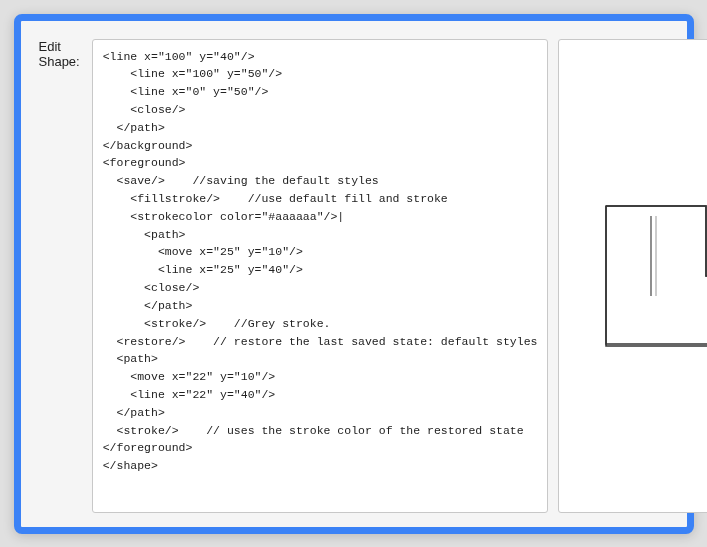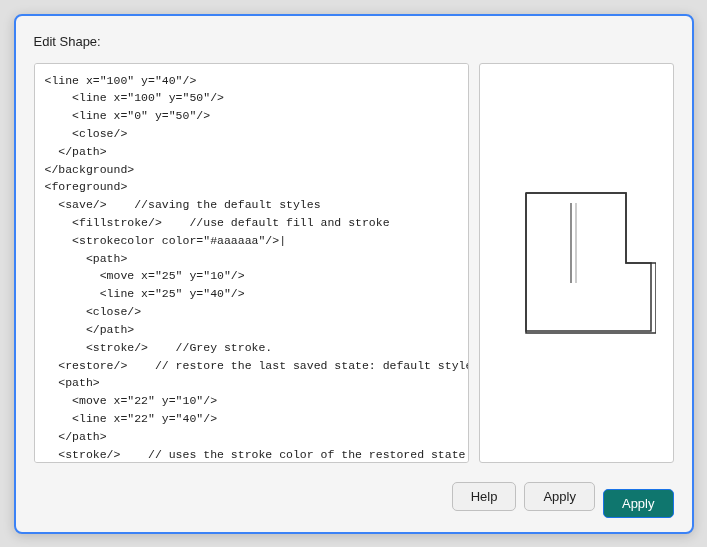--- a/index.html
+++ b/index.html
@@ -13,27 +13,27 @@
       display: flex;
       justify-content: center;
       align-items: center;
       width: 707px;
       height: 547px;
       font-family: -apple-system, BlinkMacSystemFont, "Segoe UI", sans-serif;
     }
 
     .dialog {
       background: #f5f5f5;
-      border: 2px solid #3b82f6;
+      border: 7px solid #3b82f6;
       border-radius: 8px;
       width: 680px;
       height: 520px;
       padding: 18px 18px 14px 18px;
       display: flex;
-      flex-direction: column;
+      flex-direction: row;
       gap: 12px;
       box-shadow: 0 2px 12px rgba(0,0,0,0.18);
     }
 
     .dialog-title {
       font-size: 13px;
       font-weight: 500;
       color: #222;
       margin-bottom: 2px;
     }

